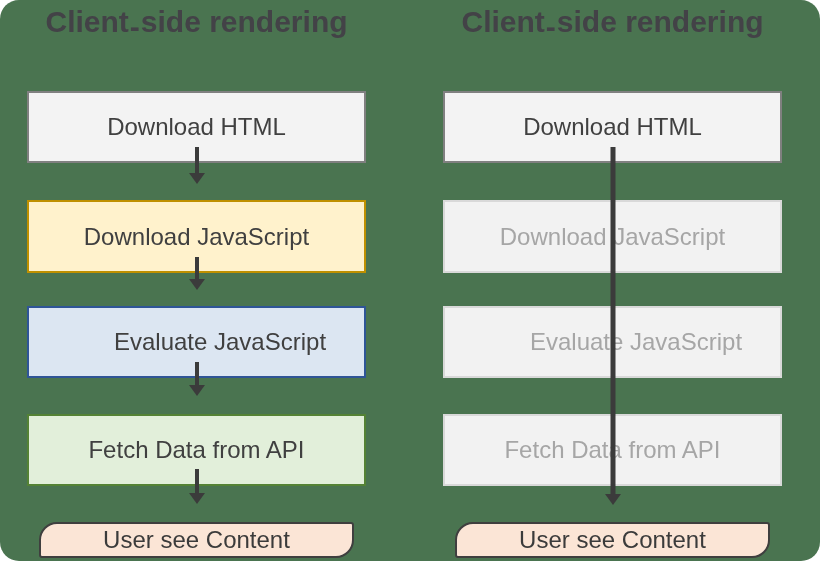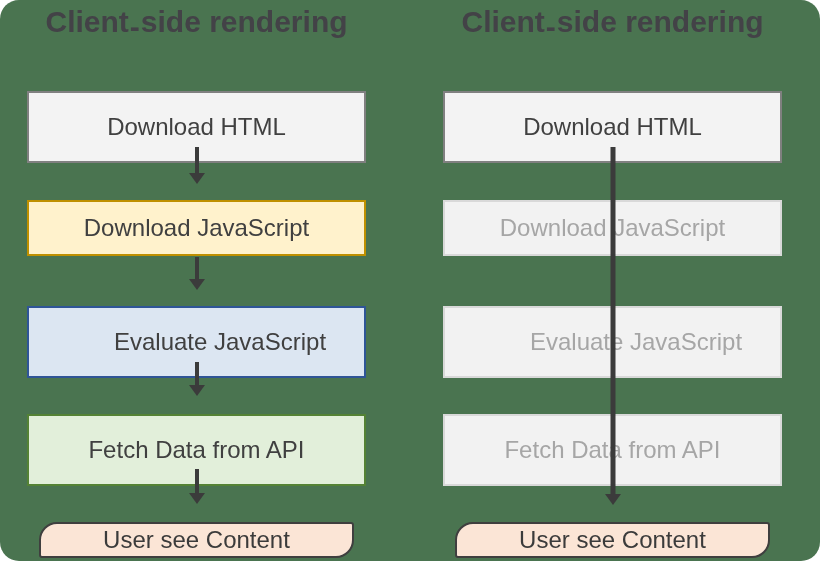--- a/index.html
+++ b/index.html
@@ -7,21 +7,21 @@
   .canvas{position:relative;width:820px;height:561px;overflow:hidden;border-radius:19px;}
   .col{position:absolute;top:0;width:339px;height:561px;}
   .col-left{left:27px;}
   .col-right{left:443px;}
   .title{position:absolute;top:4px;left:-20px;right:-20px;margin:0;text-align:center;
          font-size:30px;font-weight:600;line-height:1.2;}
   .title .sep{display:inline-block;transform:translateY(0.17em);padding:0 1px;}
   .box{position:absolute;left:0;width:339px;height:72px;border:2px solid;box-sizing:border-box;
        display:flex;align-items:center;justify-content:center;font-size:24px;line-height:1;margin-top:16px;}
   .b1{top:75px;}
-  .b2{top:184px;height:56px;}
+  .b2{top:184px;height:73px;}
   .b3{top:290px;padding-left:47px;}
   .b4{top:398px;}
   .endcap{top:506px;height:36px;left:12px;width:315px;border-radius:18px 3px 18px 3px;z-index:2;text-align:center;}
   .ghost-border{border-width:2px;}
   .arrow{position:absolute;left:50%;transform:translateX(-50%);width:18px;}
   .arrow .stem{position:absolute;left:50%;transform:translateX(-50%);top:0;bottom:10px;width:4px;}
   .arrow .head{position:absolute;bottom:0;left:50%;transform:translateX(-50%);width:0;height:0;
                border-left:8px solid transparent;border-right:8px solid transparent;border-top:11px solid;}
   .a1{top:147px;height:37px;}
   .a2{top:257px;height:33px;}

